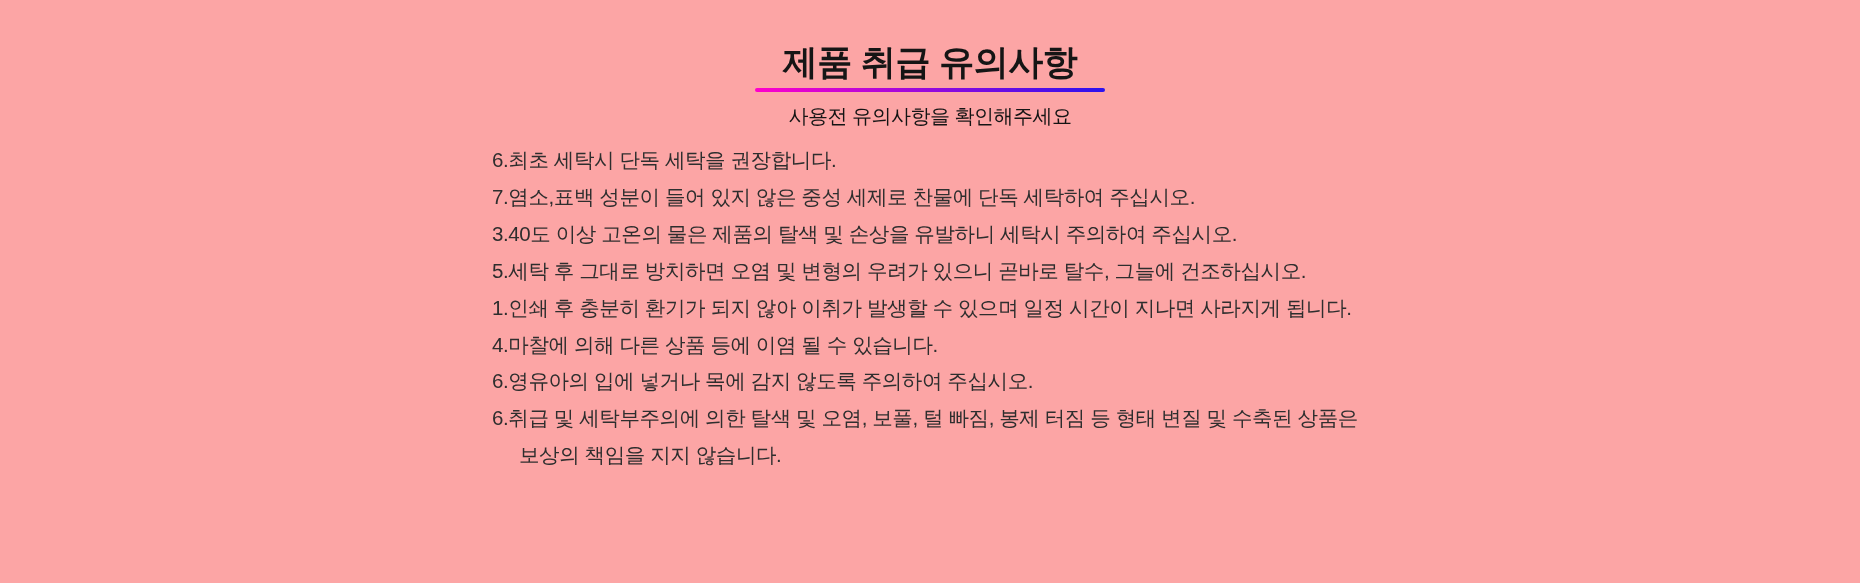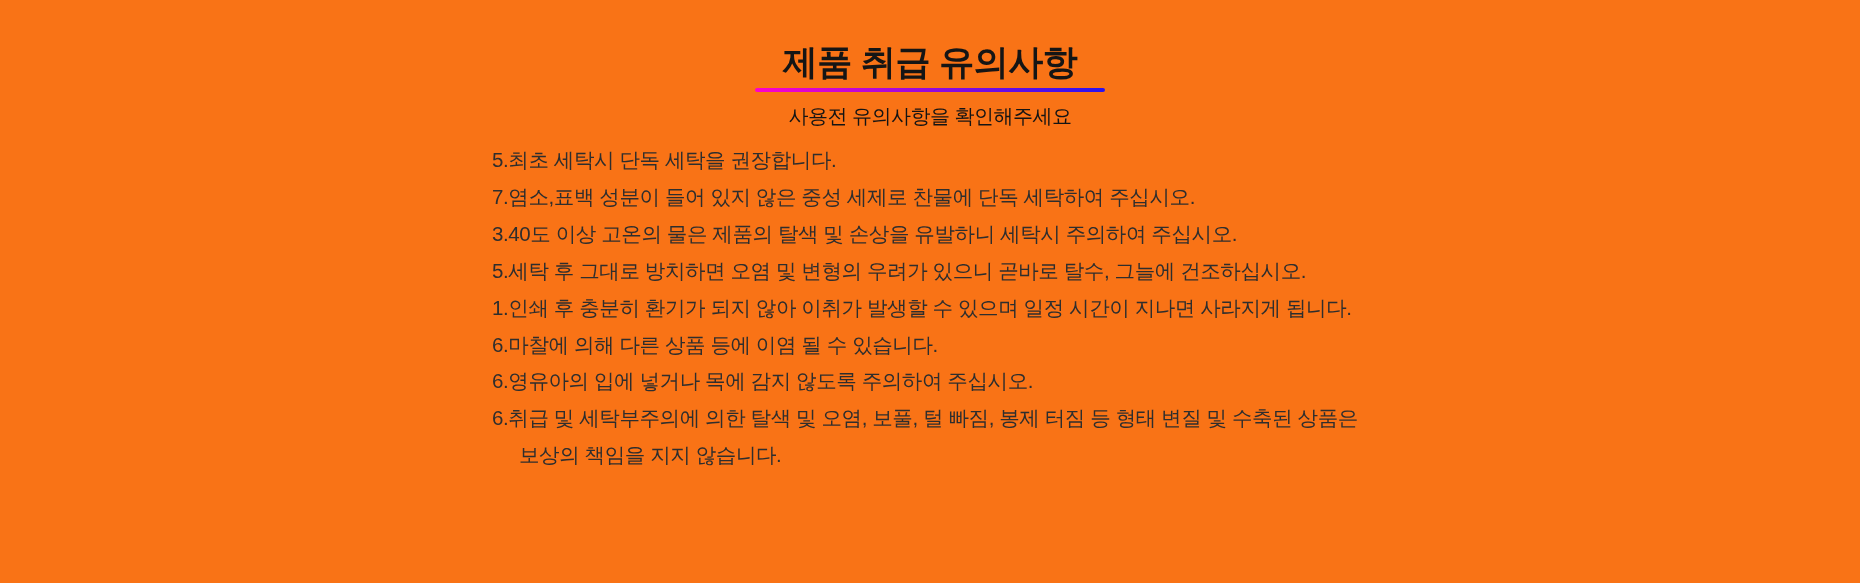--- a/index.html
+++ b/index.html
@@ -7,21 +7,21 @@
     width: 1860px;
     height: 583px;
     background: #ffffff;
     font-family: "Liberation Sans", "DejaVu Sans", sans-serif;
     overflow: hidden;
   }
   .page {
     position: relative;
     width: 1860px;
     height: 583px;
-    background: #f97316;
+    background: #fca5a5;
   }
   .header {
     position: absolute;
     top: 40px;
     left: 0;
     width: 100%;
     text-align: center;
   }
   .title {
     display: inline-block;
@@ -67,24 +67,24 @@
 
 <div class="page">
 
   <div class="header">
     <div class="title">제품 취급 유의사항</div>
     <div class="divider" style="background: linear-gradient(90deg, rgb(255, 0, 203), rgb(42, 18, 238));"></div>
     <div class="subtitle">사용전 유의사항을 확인해주세요</div>
   </div>
 
   <div class="precautions">
-    <div class="precaution-line">5.최초 세탁시 단독 세탁을 권장합니다.</div>
+    <div class="precaution-line">6.최초 세탁시 단독 세탁을 권장합니다.</div>
     <div class="precaution-line">7.염소,표백 성분이 들어 있지 않은 중성 세제로 찬물에 단독 세탁하여 주십시오.</div>
     <div class="precaution-line">3.40도 이상 고온의 물은 제품의 탈색 및 손상을 유발하니 세탁시 주의하여 주십시오.</div>
     <div class="precaution-line">5.세탁 후 그대로 방치하면 오염 및 변형의 우려가 있으니 곧바로 탈수, 그늘에 건조하십시오.</div>
     <div class="precaution-line">1.인쇄 후 충분히 환기가 되지 않아 이취가 발생할 수 있으며 일정 시간이 지나면 사라지게 됩니다.</div>
-    <div class="precaution-line">6.마찰에 의해 다른 상품 등에 이염 될 수 있습니다.</div>
+    <div class="precaution-line">4.마찰에 의해 다른 상품 등에 이염 될 수 있습니다.</div>
     <div class="precaution-line">6.영유아의 입에 넣거나 목에 감지 않도록 주의하여 주십시오.</div>
     <div class="precaution-line">6.취급 및 세탁부주의에 의한 탈색 및 오염, 보풀, 털 빠짐, 봉제 터짐 등 형태 변질 및 수축된 상품은</div>
     <div class="precaution-line indent">보상의 책임을 지지 않습니다.</div>
   </div>
 
 </div>
 
 </body></html>

